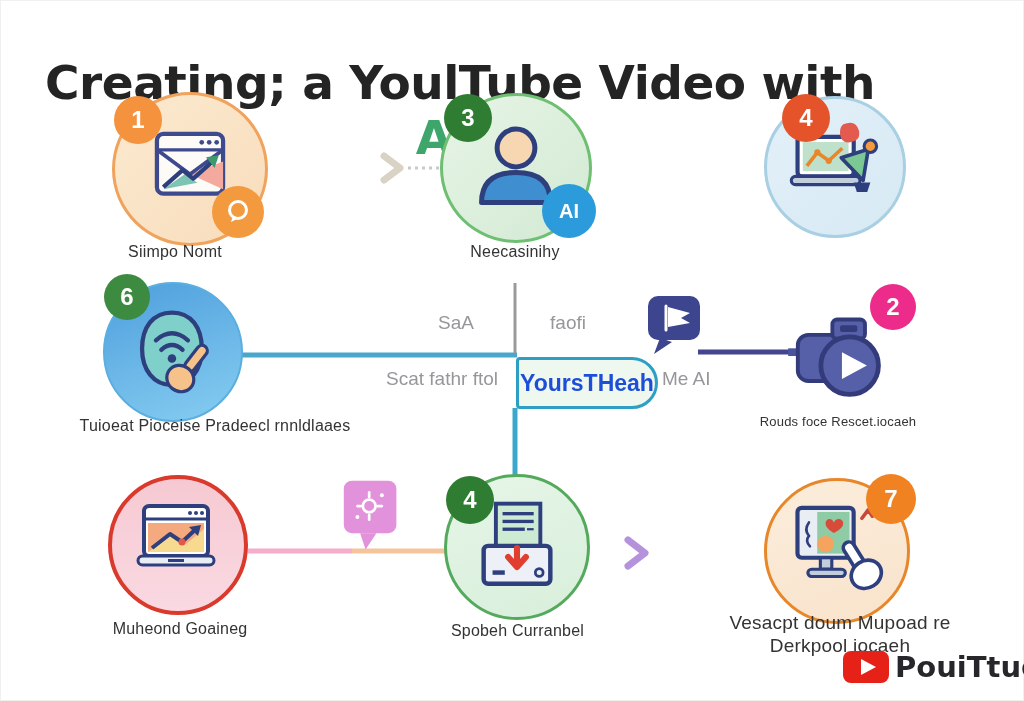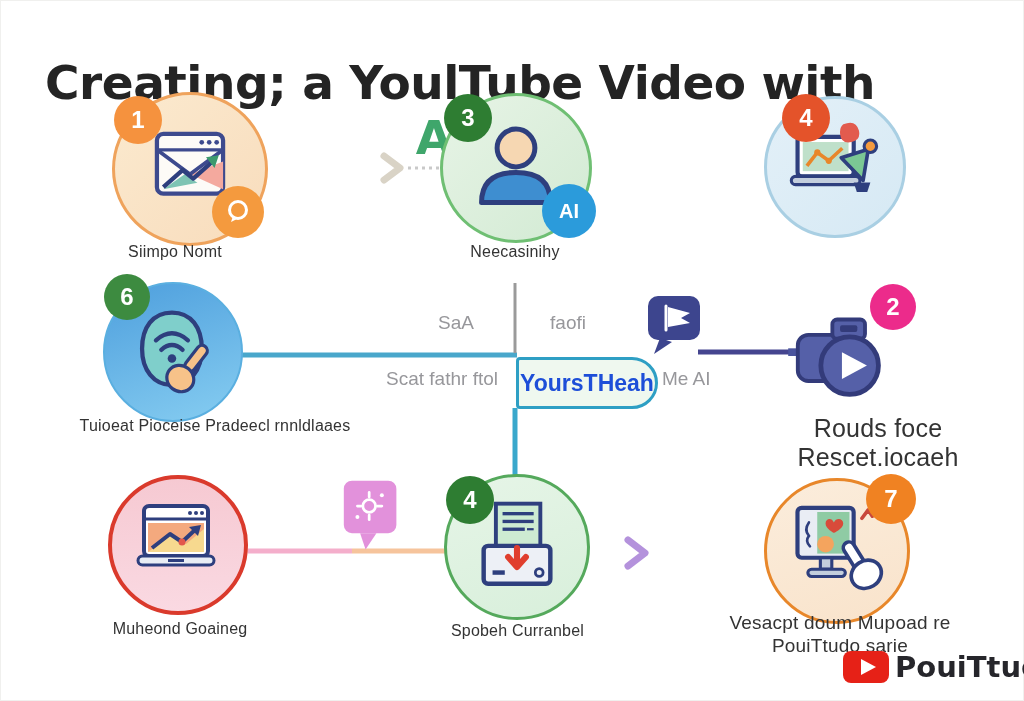--- a/index.html
+++ b/index.html
@@ -38,21 +38,21 @@
   .b4b{left:446px;top:476px;width:48px;height:48px;background:#2E7D32;}
   .b7{left:866px;top:474px;width:50px;height:50px;background:#F08222;}
   .ai-badge{left:542px;top:184px;width:54px;height:54px;background:#2B9BDB;font-size:20px;}
   .mini-bubble{left:212px;top:186px;width:52px;height:52px;background:#F49A3E;}
   
   .label{position:absolute;color:#333;font-size:16px;font-weight:500;text-align:center;letter-spacing:0.2px;}
   .l1{left:90px;top:243px;width:170px;}
   .l2{left:420px;top:243px;width:190px;}
   .l3{left:730px;top:243px;width:212px;font-size:19px;}
   .l4{left:50px;top:417px;width:330px;font-size:16px;}
-  .l5{left:760px;top:414px;width:236px;font-size:25px;}
+  .l5{left:720px;top:414px;width:236px;font-size:13px;}
   .l6{left:85px;top:620px;width:190px;}
   .l7{left:420px;top:622px;width:195px;}
   .l8{left:722px;top:611px;width:236px;font-size:19px;line-height:23px;}
   
   .graytxt{position:absolute;color:#97979B;font-size:19px;font-weight:500;}
   .t-sa{left:420px;top:312px;width:72px;text-align:center;}
   .t-fali{left:528px;top:312px;width:80px;text-align:center;}
   .t-scat{left:330px;top:368px;width:168px;text-align:right;}
   .t-meai{left:662px;top:368px;width:70px;text-align:left;}
   .pill{
@@ -268,21 +268,21 @@
           <rect x="67" y="36" width="11" height="28" rx="5.5" fill="#FFFFFF" stroke="#2E3F7E" stroke-width="3.5"></rect>
           <ellipse cx="73" cy="72" rx="15" ry="13" fill="#FFFFFF" stroke="#2E3F7E" stroke-width="3.5"></ellipse>
         </g>
         <path d="M74 16 l6 -8 l4 6 l6 -9" fill="none" stroke="#C8473C" stroke-width="3.5" stroke-linecap="round" stroke-linejoin="round"></path>
       </svg>
     </span>
   </div>
   <div class="badge b7">7</div>
   <div class="label l8">
     <div>Vesacpt doum Mupoad re</div>
-    <div>PouiTtudo sarie</div>
+    <div>Derkpool iocaeh</div>
   </div>
 
   <div class="brand">
     <span class="icon-wrap">
       <svg width="46" height="32" viewBox="0 0 46 32">
         <rect width="46" height="32" rx="8" fill="#E62117"></rect>
         <polygon points="18,8 33,16 18,24" fill="#FFFFFF"></polygon>
       </svg>
     </span>
     <span class="brand-text">PouiTtudo</span>

